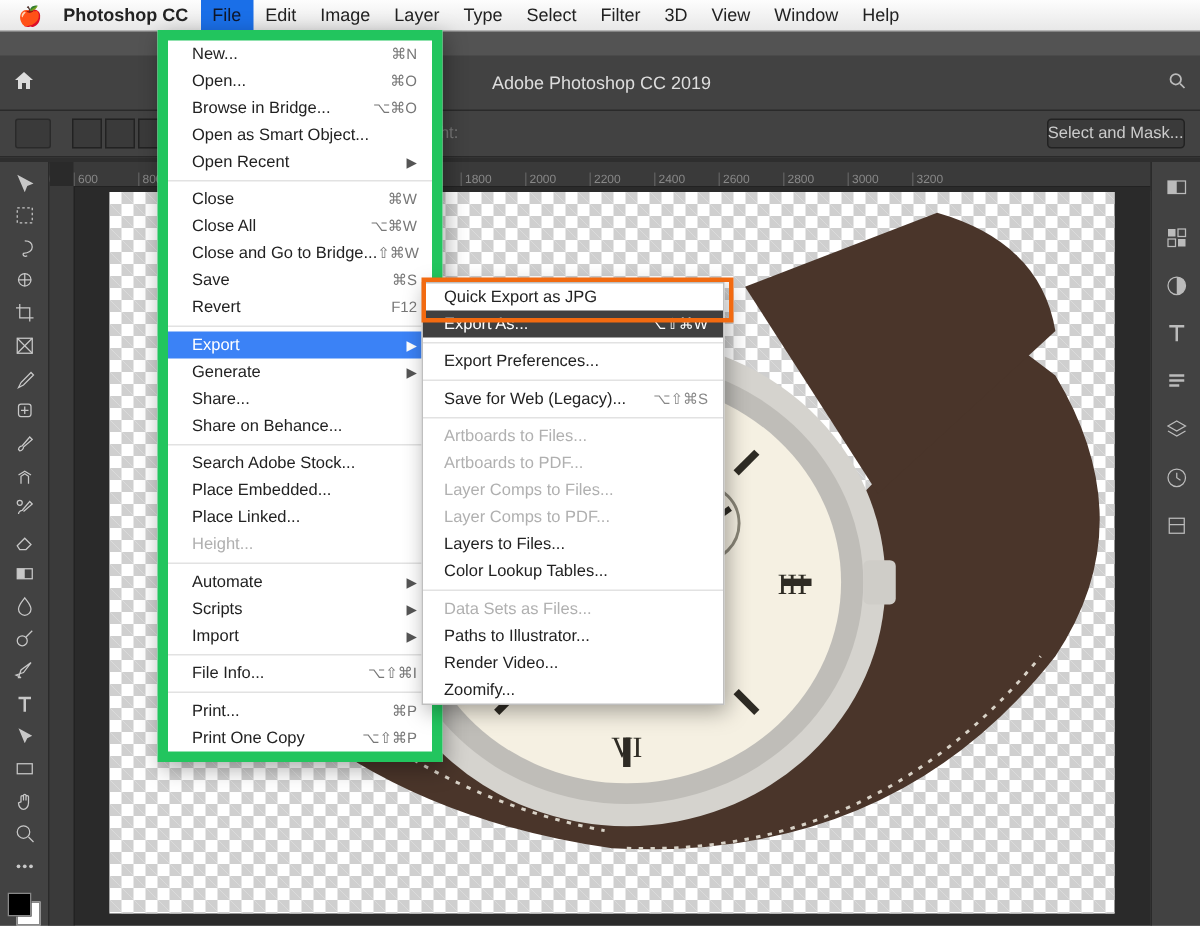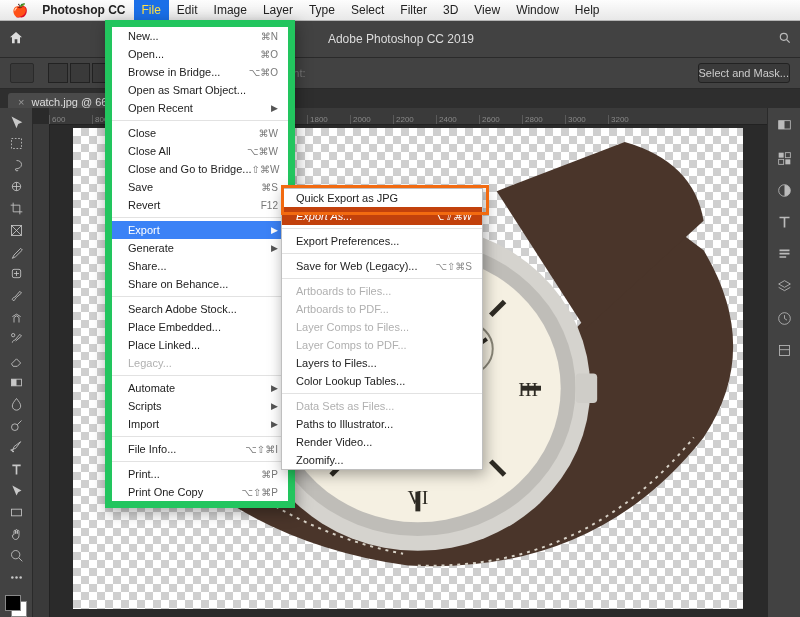--- a/index.html
+++ b/index.html
@@ -1,20 +1,20 @@
 <!DOCTYPE html>
 <html><head>
 <meta charset="utf-8">
 <style>
 html,body{margin:0;padding:0;width:800px;height:617px;overflow:hidden;font-family:-apple-system,"Helvetica Neue",Arial,sans-serif;font-size:11px;color:#ccc;background:#535353;}
 .mac-menubar{height:20px;background:linear-gradient(#fdfdfd,#e8e8e8);border-bottom:1px solid #b5b5b5;display:flex;align-items:center;padding:0 6px;gap:0;color:#222;font-size:12px;}
 .mac-menubar .app{font-weight:600;}
 .mac-menubar .mi{padding:0 8px;height:100%;display:flex;align-items:center;}
-.mac-menubar .mi.open{background:#1a6fe8;color:#fde047;}
-.ps-toolbar{height:36px;background:#424242;border-bottom:1px solid #2a2a2a;display:flex;align-items:center;padding:0 8px;color:#bbb;font-size:11px;}
+.mac-menubar .mi.open{background:#1a6fe8;color:#0f172a;}
+.ps-toolbar{height:36px;background:#424242;border-bottom:1px solid #2a2a2a;display:flex;align-items:center;padding:0 8px;color:#bbb;font-size:11px;margin-top:16px;}
 .ps-toolbar .title{flex:1;text-align:center;color:#ddd;font-size:12px;}
 .ps-opts{height:30px;background:#424242;border-bottom:1px solid #2a2a2a;display:flex;align-items:center;padding:0 10px;gap:14px;color:#999;font-size:11px;}
 .ps-opts .sel{padding:3px 8px;border:1px solid #2a2a2a;border-radius:3px;background:#3a3a3a;display:flex;align-items:center;gap:6px;}
 .ps-opts .btn{padding:3px 0;border:1px solid #222;border-radius:3px;background:#3a3a3a;color:#ccc;}
 .ps-opts .lbl{color:#777;}
 .tabbar{height:22px;background:#2e2e2e;display:flex;align-items:flex-end;padding-left:8px;}
 .tabbar .tab{background:#4a4a4a;color:#ddd;padding:3px 10px;font-size:11px;border-top-left-radius:3px;border-top-right-radius:3px;}
 .workspace{position:absolute;top:108px;left:0;right:0;bottom:0;display:flex;}
 .tools-left{width:32px;background:#424242;border-right:1px solid #2a2a2a;display:flex;flex-direction:column;align-items:center;padding-top:4px;gap:2px;}
 .tools-left .tool{width:24px;height:20px;color:#c8c8c8;display:flex;align-items:center;justify-content:center;font-size:13px;border-radius:2px;}
@@ -39,21 +39,21 @@
 .dropdown .row.disabled{color:#b0b0b0;}
 .dropdown .row.hovered{background:#3b82f6;color:#fff;}
 .dropdown .sep{height:1px;background:#e2e2e2;margin:3px 0;}
 .dropdown .arrow{font-size:9px;color:#555;}
 .dropdown .row.hovered .arrow{color:#fff;}
 .dropdown .sc{color:#777;font-size:10px;}
 
 .submenu{position:absolute;top:188px;left:281px;width:200px;background:#fff;border:1px solid #bfbfbf;box-shadow:2px 4px 14px rgba(0,0,0,0.35);color:#222;font-size:11px;z-index:51;}
 .submenu .row{display:flex;align-items:center;justify-content:space-between;height:18px;padding:0 10px 0 14px;white-space:nowrap;}
 .submenu .row.disabled{color:#b0b0b0;}
-.submenu .row.sel{background:#c2410c;color:#fff;font-style:italic;}
+.submenu .row.sel{background:#404040;color:#fff;}
 .submenu .sep{height:1px;background:#e2e2e2;margin:3px 0;}
 .submenu .sc{color:#888;font-size:10px;}
 .submenu .row.sel .sc{color:#fff;}
 
 .highlight-box{position:absolute;top:185px;left:281px;width:202px;height:24px;border:3px solid #f26a10;z-index:60;pointer-events:none;}
 
 .home-icon{color:#ddd;}
 </style>
 </head>
 <body>
@@ -406,21 +406,21 @@
     <div class="row">
       <span>Search Adobe Stock...</span>
     </div>
     <div class="row">
       <span>Place Embedded...</span>
     </div>
     <div class="row">
       <span>Place Linked...</span>
     </div>
     <div class="row disabled">
-      <span>Legacy...</span>
+      <span>Height...</span>
     </div>
     <div class="sep"></div>
     <div class="row">
       <span>Automate</span>
       <span class="arrow">▶</span>
     </div>
     <div class="row">
       <span>Scripts</span>
       <span class="arrow">▶</span>
     </div>

